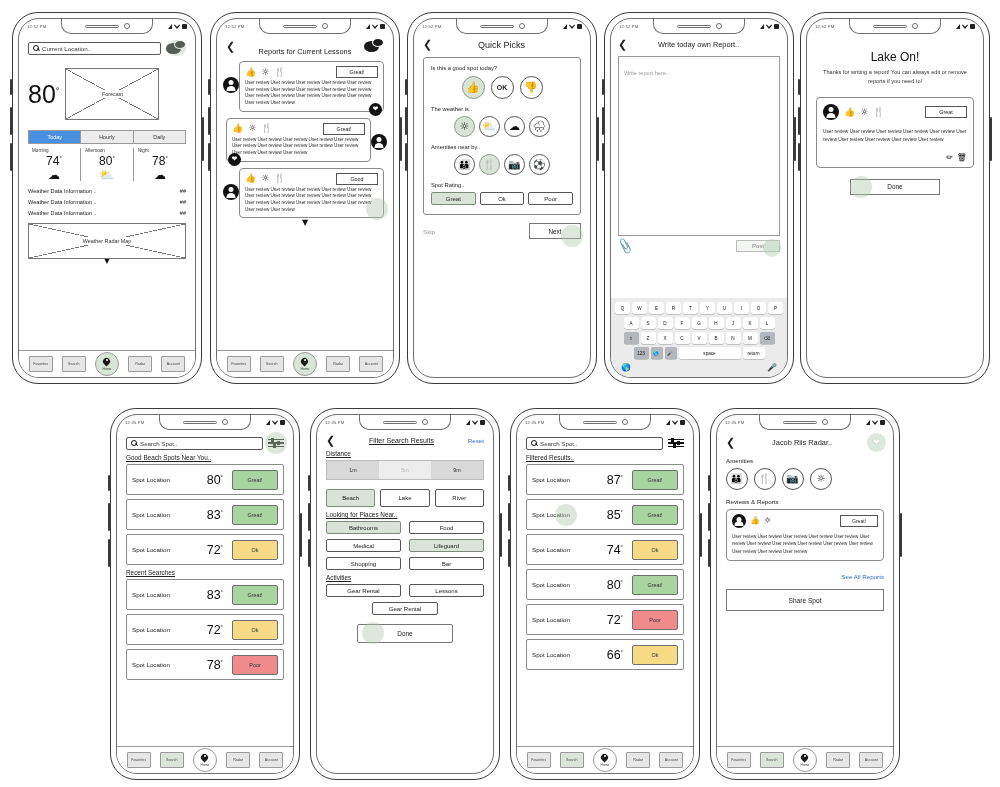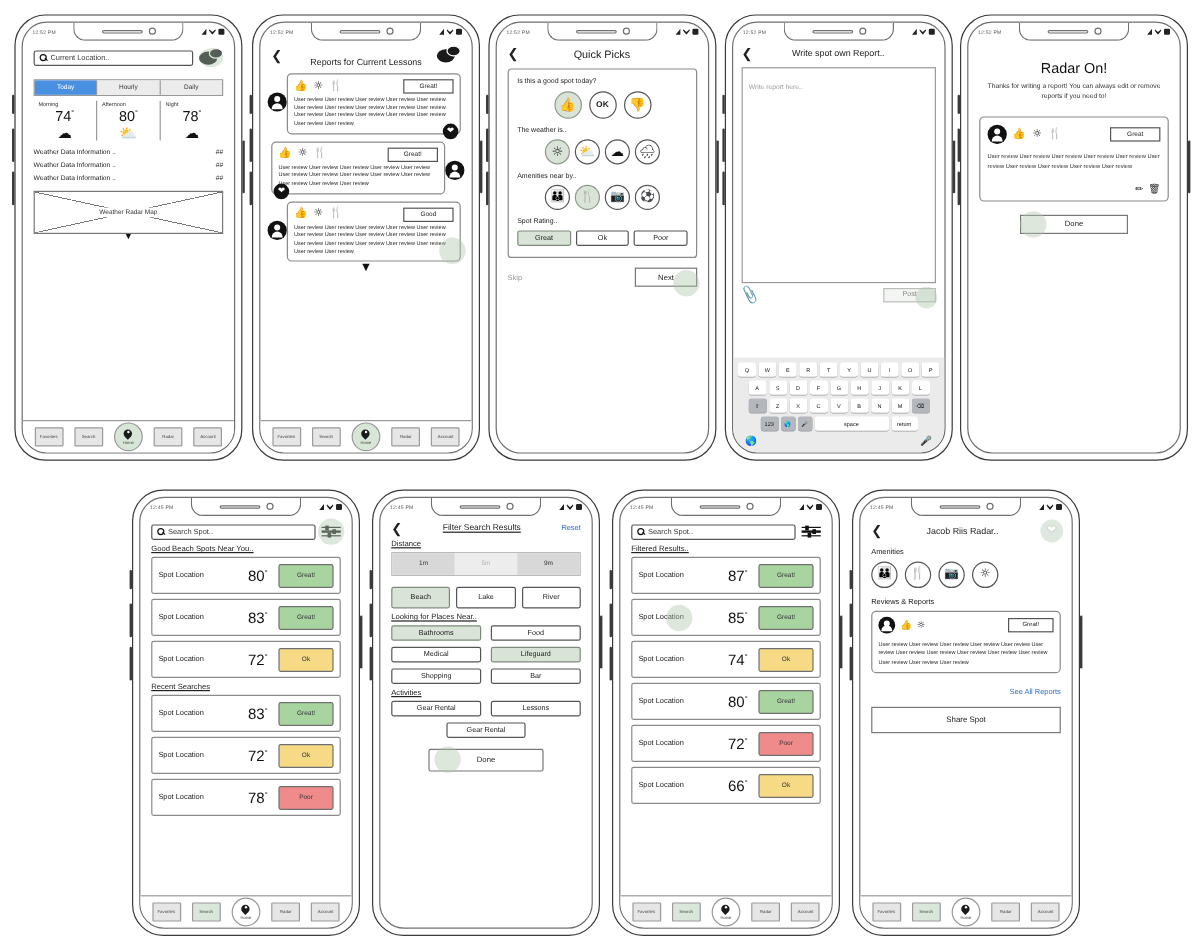--- a/index.html
+++ b/index.html
@@ -211,20 +211,26 @@
             <span class="mag"></span>
             <span class="ph">Current Location..</span>
           </div>
           <div style="position:relative;width:20px;height:16px;flex:none;">
             <div style="position:absolute;left:0;top:3px;width:15px;height:11px;border-radius:50%;background:#1a1a1a;"></div>
             <div style="position:absolute;left:8px;top:0px;width:12px;height:9px;border-radius:50%;background:#1a1a1a;border:1px solid #fff;"></div>
             <div style="position:absolute;left:0;top:0;width:20px;height:16px;border-radius:50%;background:rgba(173,197,172,.4);"></div>
           </div>
         </div>
 
+        <div class="row aic" style="gap:6px; margin-top:12px;">
+          <div style="font-size:25px; line-height:1; color:#111;"><span>80</span><span class="deg" style="font-size:9px;">°</span></div>
+          <div class="xbox" style="width:94px;height:52px;">
+            <span class="xlabel">Forecast</span>
+          </div>
+        </div>
 
         <div class="row" style="margin-top:10px; border:1px solid #999;">
           <div style="flex:1;height:12px;background:#4a90e2;color:#fff;font-size:5.4px;display:flex;align-items:center;justify-content:center;">Today</div>
           <div style="flex:1;height:12px;background:#ececec;color:#333;font-size:5.4px;display:flex;align-items:center;justify-content:center;border-left:1px solid #999;">Hourly</div>
           <div style="flex:1;height:12px;background:#ececec;color:#333;font-size:5.4px;display:flex;align-items:center;justify-content:center;border-left:1px solid #999;">Daily</div>
         </div>
 
         <div class="row" style="margin-top:4px;">
           <div style="flex:1;text-align:center;">
             <div style="font-size:4.6px;color:#333;text-align:left;padding-left:4px;">Morning</div>
@@ -465,21 +471,21 @@
         <span class="status-icons">
             <i class="sig"></i>
             <i class="wifi"></i>
             <i class="batt"></i>
           </span>
       </div>
 
       <div class="screen" style="padding:0 7px;">
         <div class="row aic" style="margin-top:5px;">
           <span class="back">❮</span>
-          <div class="title" style="flex:1;">Write spot own Report..</div>
+          <div class="title" style="flex:1;">Write today own Report..</div>
           <span style="width:10px;"></span>
         </div>
 
         <div style="border:1px solid #9a9a9a;height:180px;margin-top:6px;padding:4px 5px;">
           <span style="font-size:5.6px;color:#9a9a9a;">Write report here..</span>
         </div>
 
         <div class="row aic between" style="margin-top:4px;position:relative;">
           <span class="ic" style="font-size:12px;transform:rotate(15deg);">📎</span>
           <span style="border:1px solid #bdbdbd;width:44px;height:12px;font-size:6px;display:flex;align-items:center;justify-content:center;color:#8a8a8a;background:#f3f5f3;">Post</span>
@@ -550,21 +556,21 @@
       <div class="statusbar">
         <span class="status-time">12:52 PM</span>
         <span class="status-icons">
             <i class="sig"></i>
             <i class="wifi"></i>
             <i class="batt"></i>
           </span>
       </div>
 
       <div class="screen">
-        <div class="center" style="font-size:12px;margin-top:16px;color:#111;">Radar On!</div>
+        <div class="center" style="font-size:12px;margin-top:16px;color:#111;">Lake On!</div>
         <div class="center" style="font-size:5.6px;line-height:1.55;margin-top:4px;color:#333;padding:0 4px;">Thanks for writing a report! You can always edit or remove reports if you need to!</div>
 
         <div class="card" style="margin-top:12px;padding:6px 6px 5px;">
           <div class="row aic" style="gap:5px;">
             <span class="avatar"></span>
             <span class="ic" style="font-size:9px;">👍</span>
             <span class="ic" style="font-size:9px;">☼</span>
             <span class="ic" style="font-size:9px;">🍴</span>
             <span class="ratebox">Great</span>
           </div>

